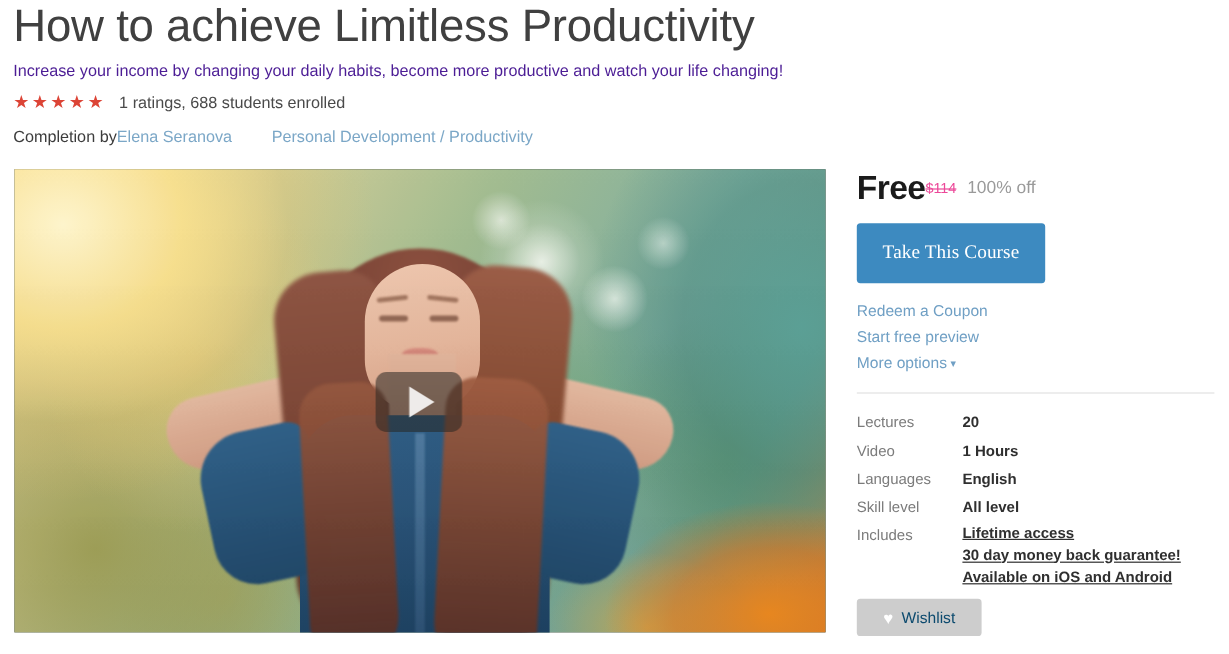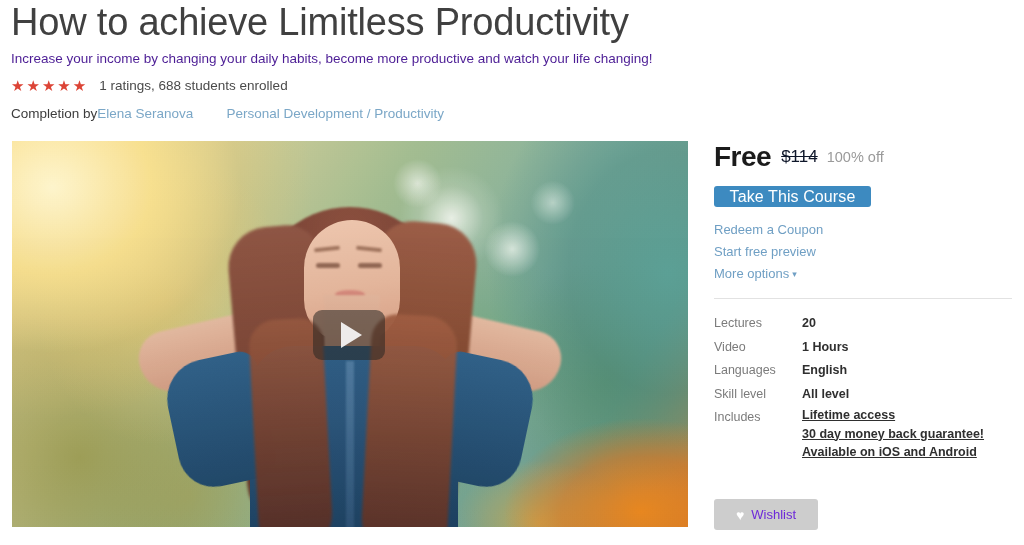--- a/index.html
+++ b/index.html
@@ -265,40 +265,39 @@
     align-items: center;
     height: 32px;
   }
   .price-free {
     font-size: 28px;
     font-weight: bold;
     color: #1b1b1b;
     letter-spacing: -0.5px;
   }
   .price-old {
-    font-size: 17px;
-    color: #0f172a;
+    font-size: 12px;
+    color: #ec4899;
     text-decoration: line-through;
-    margin-left: 10px;
   }
   .price-off {
     font-size: 14.5px;
     color: #9a9a9a;
     margin-left: 9px;
   }
   .take-course-btn {
     margin-top: 13px;
     width: 157px;
-    height: 21px;
+    height: 50px;
     background: #3d8ac0;
     border: none;
     border-radius: 3px;
     color: #ffffff;
     font-size: 16px;
-    font-family: Liberation Sans, sans-serif;
+    font-family: Liberation Serif, serif;
     cursor: pointer;
     display: flex;
     align-items: center;
     justify-content: center;
     letter-spacing: 0.1px;
   }
   .side-links {
     margin-top: 12px;
   }
   .side-link {
@@ -357,21 +356,21 @@
     justify-content: center;
     gap: 7px;
     cursor: pointer;
   }
   .heart-icon {
     color: #ffffff;
     font-size: 14px;
     line-height: 14px;
   }
   .wishlist-label {
-    color: #6d28d9;
+    color: #0c4a6e;
     font-size: 13px;
     font-family: "Liberation Sans", sans-serif;
   }
 </style>
 </head>
 <body>
 
 <div class="header">
   <h1 class="course-title">How to achieve Limitless Productivity</h1>
   <div class="course-subtitle">Increase your income by changing your daily habits, become more productive and watch your life changing!</div>

